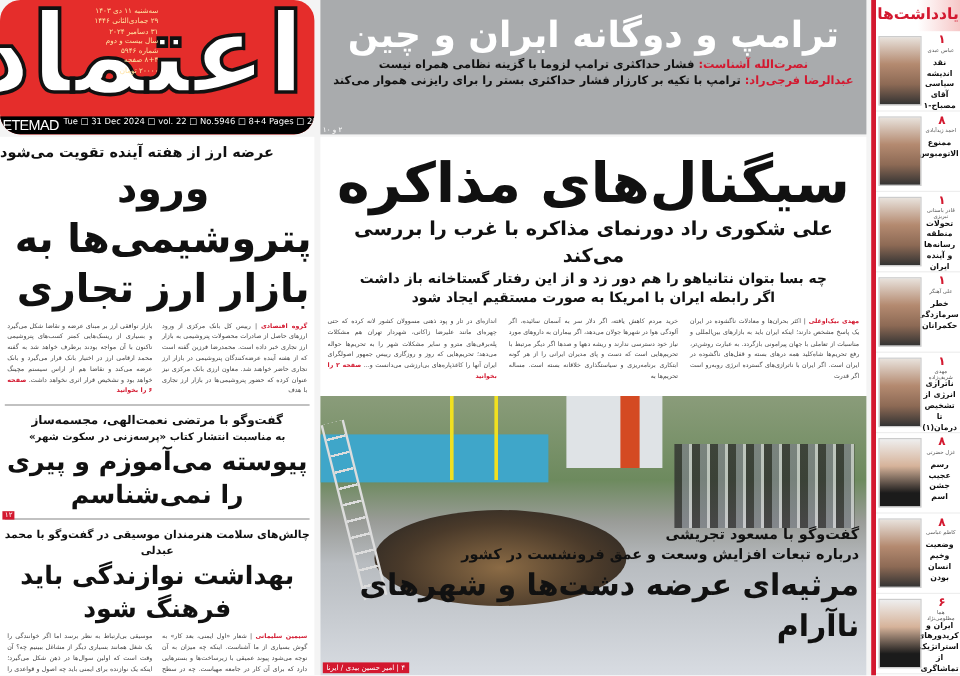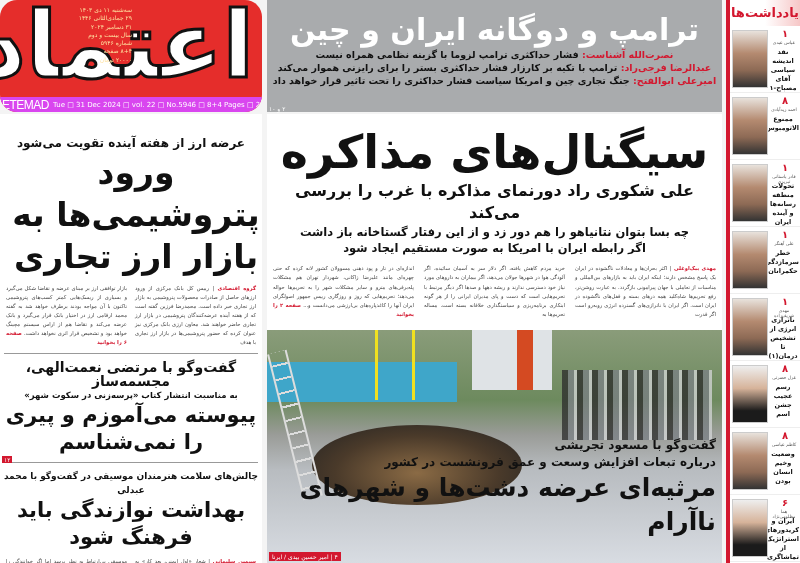--- a/index.html
+++ b/index.html
@@ -2,37 +2,37 @@
 <html><head>
 <meta charset="utf-8">
 <style>
 *{box-sizing:border-box;margin:0;padding:0}
 html,body{width:800px;height:563px;overflow:hidden;background:#fff;font-family:"DejaVu Sans",sans-serif;}
 .page{position:relative;width:800px;height:563px;background:#f4f4f4;}
 
 .masthead{position:absolute;left:0;top:0;width:262px;height:112px;background:#e52d2b;overflow:hidden;border-radius:17px;}
 .logo{position:absolute;right:8px;top:-8px;font-family:"DejaVu Sans",sans-serif;font-weight:bold;font-size:92px;color:#fff;direction:rtl;-webkit-text-stroke:3px #111;letter-spacing:-4px;}
 .dates{position:absolute;left:68px;top:6px;width:64px;color:#ffe2a0;font-size:6px;line-height:8.3px;direction:rtl;text-align:right;}
-.mast-footer{position:absolute;left:0;bottom:0;width:262px;height:15px;background:#d946ef;color:#fff;font-size:7px;display:flex;align-items:center;gap:4px;padding-left:2px;white-space:nowrap;}
+.mast-footer{position:absolute;left:0;bottom:0;width:262px;height:15px;background:#000000;color:#fff;font-size:7px;display:flex;gap:4px;padding-left:2px;white-space:nowrap;}
 .mast-footer .brand{font-size:12px;font-family:"Liberation Sans",sans-serif;letter-spacing:-0.5px}
 
 .banner{position:absolute;left:267px;top:0;width:455px;height:112px;background:#a9abad;direction:rtl;text-align:center;}
 .banner h1{font-size:30px;color:#fff;font-weight:bold;margin-top:12px;line-height:36px;}
 .banner p{font-size:9.5px;line-height:13px;color:#111;font-weight:bold;}
 .banner p .who{color:#d3182f}
 .banner .pg{position:absolute;left:2px;bottom:0;font-size:6px;color:#fff}
 
 .leftcol{position:absolute;left:0;top:114px;width:262px;height:449px;background:#fff;direction:rtl;}
-.kicker{font-size:12px;font-weight:bold;text-align:center;margin-top:22px;color:#111;}
+.kicker{font-size:12px;font-weight:bold;text-align:left;margin-top:6px;color:#111;}
 .bighead{font-size:33px;font-weight:bold;text-align:center;line-height:42px;color:#111;margin-top:2px;padding-left:10px;}
 .cols2{display:flex;gap:8px;padding:6px 6px 0 6px;}
 .cols2 .c{flex:1;font-size:5.3px;line-height:9px;color:#444;text-align:justify;}
 .red{color:#d3182f;font-weight:bold}
 .hr{height:1px;background:#999;margin:6px 4px;}
-.sub{font-size:14px;text-align:center;font-weight:bold;line-height:14px;color:#111;}
+.sub{font-size:10px;text-align:center;font-weight:bold;line-height:14px;color:#111;}
 .midhead{font-size:21px;font-weight:bold;text-align:center;line-height:27px;color:#111;}
 .pgtag{display:inline-block;background:#d3182f;color:#fff;font-size:6px;padding:0 2px;position:absolute;left:2px;}
 
 .center{position:absolute;left:267px;top:114px;width:455px;height:449px;background:#fff;direction:rtl;}
 .mainhead{font-size:46px;font-weight:bold;text-align:center;line-height:56px;color:#111;margin-top:10px;}
 .deck{font-size:16px;font-weight:bold;text-align:center;line-height:22px;color:#111;}
 .deck2{font-size:11.5px;font-weight:bold;text-align:center;line-height:16px;color:#111;}
 .cols3{display:flex;gap:10px;padding:8px 6px 0 6px;}
 .cols3 .c{flex:1;font-size:5.2px;line-height:9.3px;color:#444;text-align:justify;}
 .photo{position:absolute;left:0;top:216px;width:455px;height:233px;overflow:hidden;background:linear-gradient(#8a9c7a 0%,#6d8a5e 30%,#9a9c98 45%,#b8bcc0 60%,#d8dce2 100%);}
@@ -77,21 +77,20 @@
     <div class="mast-footer">
       <span class="brand">ETEMAD</span>
       <span>Tue □ 31 Dec 2024 □ vol. 22 □ No.5946 □ 8+4 Pages □ 20000 Rials</span>
     </div>
   </div>
 
   <div class="banner">
     <h1>ترامپ و دوگانه ایران و چین</h1>
     <p><span class="who">نصرت‌الله آشناست:</span> <span>فشار حداکثری ترامپ لزوما با گزینه نظامی همراه نیست</span></p>
     <p><span class="who">عبدالرضا فرجی‌راد:</span> <span>ترامپ با تکیه بر کارزار فشار حداکثری بستر را برای رایزنی هموار می‌کند</span></p>
-    <p><span class="who">امیرعلی ابوالفتح:</span> <span>جنگ تجاری چین و امریکا سیاست فشار حداکثری را تحت تاثیر قرار خواهد داد</span></p>
     <span class="pg">۲ و ۱۰</span>
   </div>
 
   <div class="leftcol">
     <div>
       <div class="kicker">عرضه ارز از هفته آینده تقویت می‌شود</div>
       <div class="bighead">ورود پتروشیمی‌ها به بازار ارز تجاری</div>
       <div class="cols2">
         <div class="c"><span class="red">گروه اقتصادی</span> | <span>رییس کل بانک مرکزی از ورود ارزهای حاصل از صادرات محصولات پتروشیمی به بازار ارز تجاری خبر داده است. محمدرضا فرزین گفته است که از هفته آینده عرضه‌کنندگان پتروشیمی در بازار ارز تجاری حاضر خواهند شد. معاون ارزی بانک مرکزی نیز عنوان کرده که حضور پتروشیمی‌ها در بازار ارز تجاری با هدف</span></div>
         <div class="c"><span>بازار توافقی ارز بر مبنای عرضه و تقاضا شکل می‌گیرد و بسیاری از ریسک‌هایی کمتر کسب‌های پتروشیمی تاکنون با آن مواجه بودند برطرف خواهد شد به گفته محمد ارقامی ارز در اختیار بانک قرار می‌گیرد و بانک عرضه می‌کند و تقاضا هم از اراس سیستم مچینگ خواهد بود و تشخیص قرار اثری نخواهد داشت.</span> <span class="red">صفحه ۶ را بخوانید</span></div>

